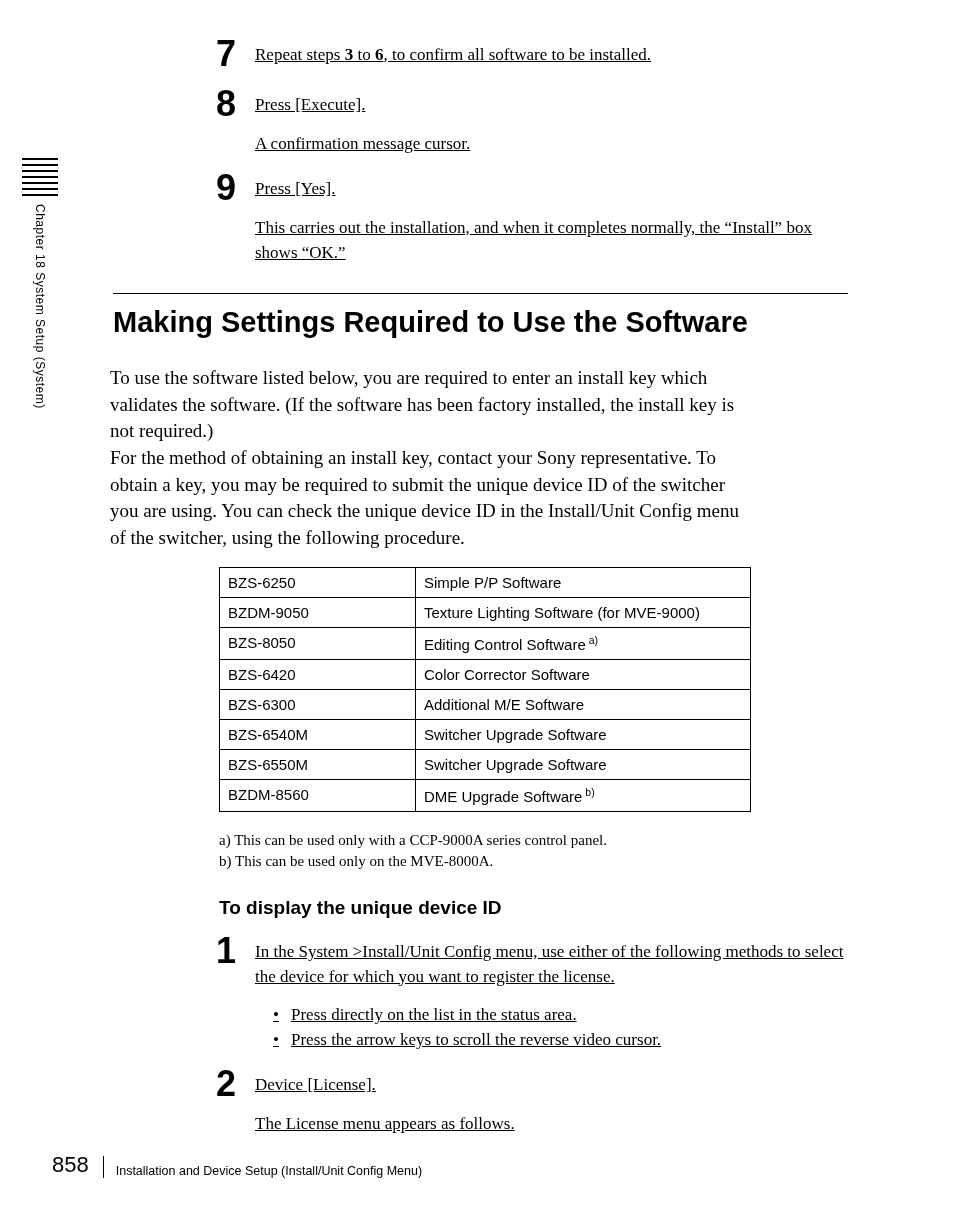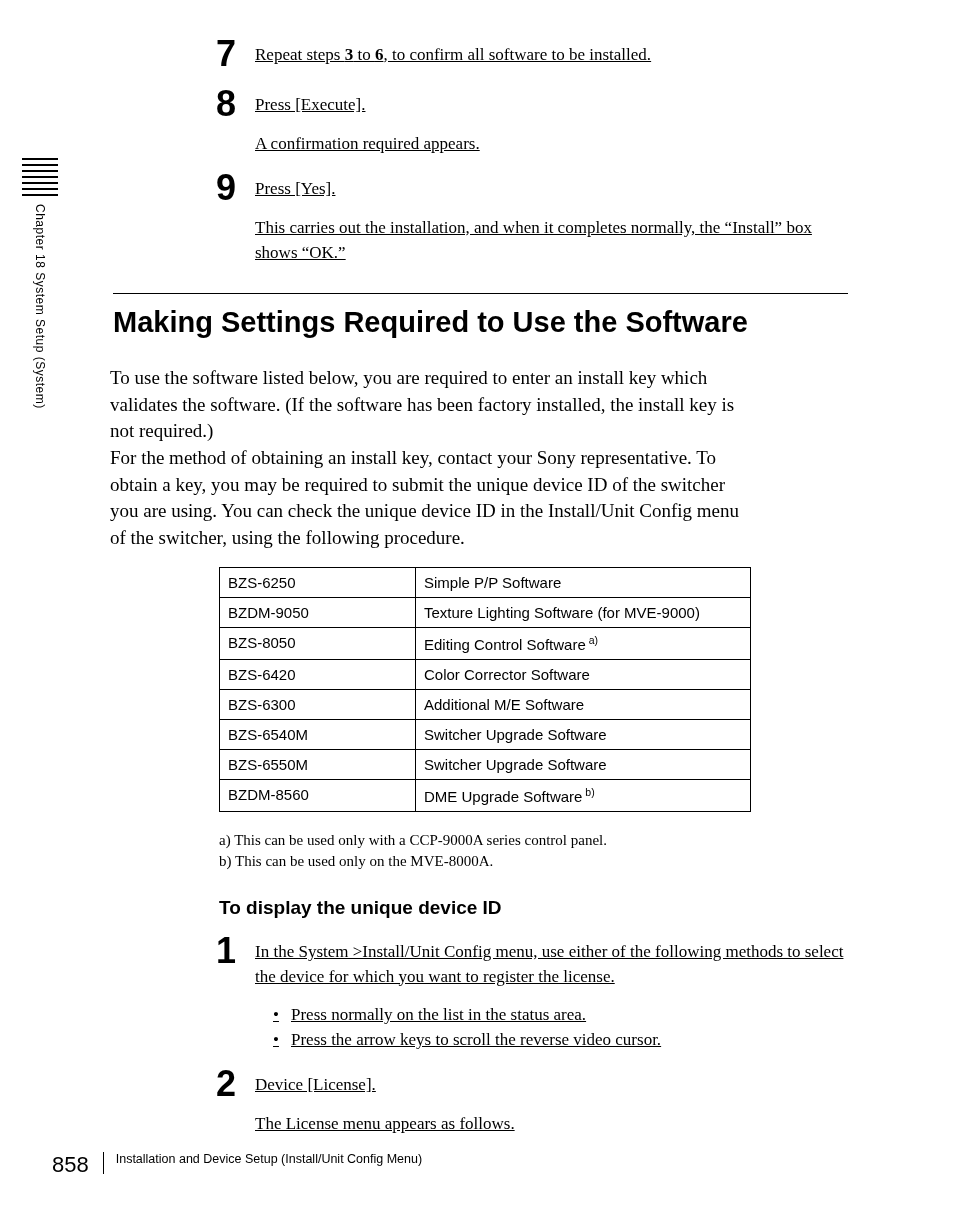--- a/index.html
+++ b/index.html
@@ -122,21 +122,21 @@
   }
   .bullet-list .dot {
     width: 18px;
   }
   sup { font-size: 0.7em; }
   .footer {
     position: absolute;
     left: 52px;
     bottom: 34px;
     display: flex;
-    align-items: flex-start;
+    align-items: flex-end;
   }
   .page-num {
     font-family: Arial, Helvetica, sans-serif;
     font-size: 22px;
     font-weight: 500;
   }
   .footer-sep {
     width: 1px;
     height: 22px;
     background: #000;
@@ -170,21 +170,21 @@
     <div class="step-num">7</div>
     <div class="step-body">
       <span>Repeat steps </span><span class="b">3</span><span> to </span><span class="b">6</span><span>, to confirm all software to be installed.</span>
     </div>
   </div>
 
   <div class="step">
     <div class="step-num">8</div>
     <div class="step-body">
       <div>Press [Execute].</div>
-      <div class="step-sub">A confirmation required appears.</div>
+      <div class="step-sub">A confirmation message cursor.</div>
     </div>
   </div>
 
   <div class="step">
     <div class="step-num">9</div>
     <div class="step-body">
       <div>Press [Yes].</div>
       <div class="step-sub">This carries out the installation, and when it completes normally, the “Install” box shows “OK.”</div>
     </div>
   </div>
@@ -241,21 +241,21 @@
 
   <div class="sub-h">To display the unique device ID</div>
 
   <div class="step">
     <div class="step-num">1</div>
     <div class="step-body">
       <div>In the System &gt;Install/Unit Config menu, use either of the following methods to select the device for which you want to register the license.</div>
       <div class="bullet-list">
         <div class="bul">
             <span class="dot">•</span>
-            <span>Press normally on the list in the status area.</span>
+            <span>Press directly on the list in the status area.</span>
           </div>
         <div class="bul">
             <span class="dot">•</span>
             <span>Press the arrow keys to scroll the reverse video cursor.</span>
           </div>
       </div>
     </div>
   </div>
 
   <div class="step">

